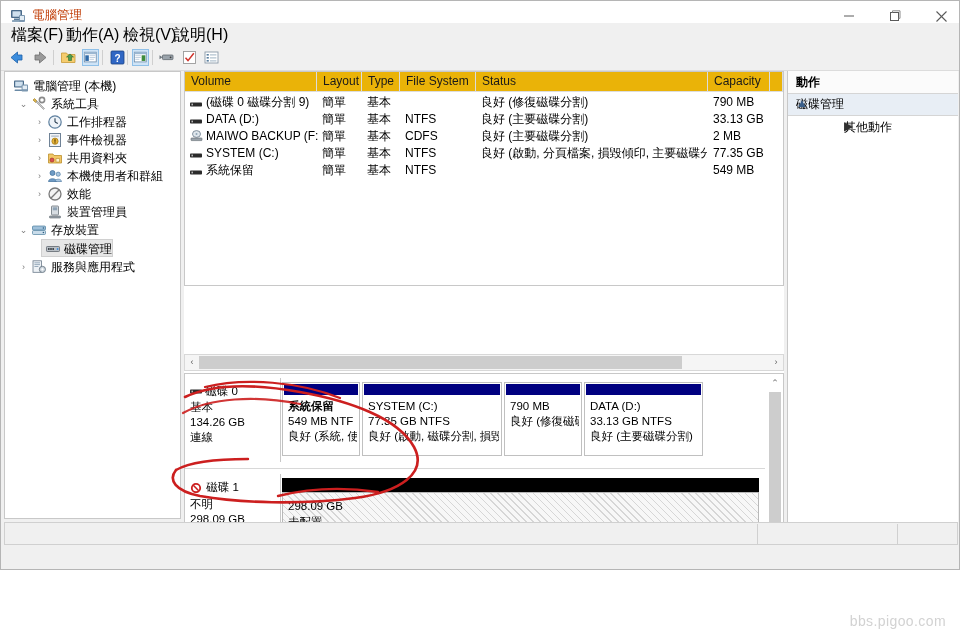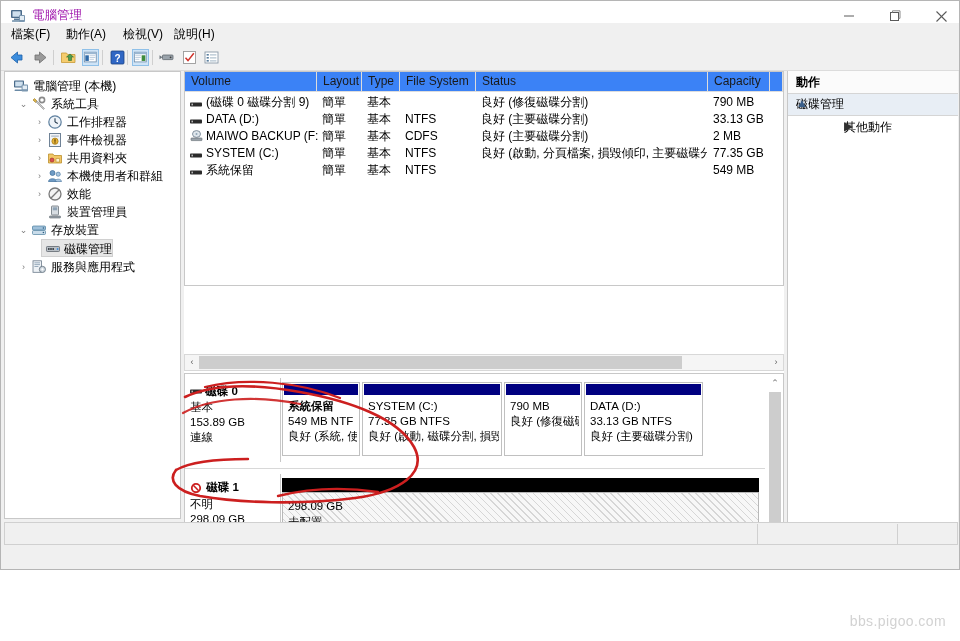--- a/index.html
+++ b/index.html
@@ -20,38 +20,38 @@
   
   #titlebar{
     position:absolute;left:0;top:0;width:958px;height:30px;
     background:#ffffff;
   }
   #title-icon{
     position:absolute;left:9px;top:7px;width:16px;height:16px;
   }
   #title-text{
     position:absolute;left:31px;top:6px;
-    font-size:12.5px;color:#a21caf;line-height:16px;
+    font-size:12.5px;color:#c2410c;line-height:16px;
   }
   .wbtn{
     position:absolute;top:0;width:46px;height:30px;
     display:flex;align-items:center;justify-content:center;
     color:#5a5a5a;
   }
   #btn-min{left:825px;}
   #btn-max{left:871px;}
   #btn-close{left:917px;}
   
   #menubar{
     position:absolute;left:0;top:22px;width:958px;height:22px;
     background:#f0f0f0;
   }
   .menu-item{
     position:absolute;top:3px;height:17px;line-height:17px;
-    font-size:12px;color:#000;padding:0 5px;
+    font-size:16px;color:#000;padding:0 5px;
   }
   
   #toolbar{
     position:absolute;left:0;top:44px;width:958px;height:25px;
     background:#f0f0f0;
     border-bottom:1px solid #dcdcdc;
   }
   .tbicon{position:absolute;top:4px;width:17px;height:17px;}
   .tbsep{position:absolute;top:5px;width:1px;height:15px;background:#cfcfcf;}
   
@@ -77,21 +77,21 @@
   .ticon{position:absolute;width:16px;height:16px;top:1px;}
   .tlabel{position:absolute;top:0;line-height:18px;}
   .tsel{background:#e6e6e6;border:1px solid #d0d0d0;box-sizing:border-box;}
   
   #vol-table{
     position:absolute;left:0;top:0;width:600px;height:215px;
     border:1px solid #c8c8c8;box-sizing:border-box;background:#fff;
   }
   #vol-head{
     position:absolute;left:0;top:0;width:598px;height:19px;
-    background:#3b82f6;border-bottom:1px solid #ddd;
+    background:#eab308;border-bottom:1px solid #ddd;
   }
   .vh{
     position:absolute;top:0;height:19px;line-height:19px;
     font-size:12px;color:#1a1a1a;padding-left:6px;
     border-right:1px solid #dcdcdc;box-sizing:border-box;
     overflow:hidden;white-space:nowrap;
   }
   .vrow{position:absolute;left:0;height:17px;width:598px;}
   .vc{position:absolute;top:0;height:17px;line-height:17px;font-size:12px;
       white-space:nowrap;overflow:hidden;}
@@ -108,21 +108,21 @@
   #gpane{
     position:absolute;left:0;top:302px;width:600px;height:217px;
     border:1px solid #c8c8c8;box-sizing:border-box;background:#fff;overflow:hidden;
   }
   .disk-row{position:absolute;left:0;width:580px;}
   .disk-info{
     position:absolute;left:0;top:0;width:96px;height:100%;
     border-right:1px solid #c8c8c8;box-sizing:border-box;padding:6px 0 0 5px;
   }
   .disk-info div{font-size:11.5px;line-height:15px;white-space:nowrap;}
-  .disk-name{font-weight:bold;}
+  .disk-name{font-weight:normal;}
   .part-area{position:absolute;left:97px;top:0;right:0;height:100%;}
   .part{
     position:absolute;top:4px;
     border:1px solid #c0c0c0;box-sizing:border-box;background:#fff;
   }
   .part-bar{position:absolute;left:1px;top:1px;right:1px;height:11px;background:#000080;}
   .part-txt{position:absolute;left:5px;top:16px;right:2px;overflow:hidden;}
   .part-txt div{font-size:11.5px;line-height:15px;white-space:nowrap;}
   .unalloc-bar{position:absolute;left:0;top:2px;right:0;height:14px;background:#000;}
   .unalloc-body{
@@ -530,21 +530,21 @@
           <div>
             <span style="display:inline-block;vertical-align:-1px;">
               <svg width="12" height="9" viewBox="0 0 12 9">
                   <rect x="0" y="2.5" width="12" height="4" rx=".8" fill="#2b2b2b"></rect>
                   <rect x="1.5" y="3.6" width="1.4" height="1.8" fill="#c8c8c8"></rect>
                 </svg>
             </span>
             <span class="disk-name">磁碟 0</span>
           </div>
           <div>基本</div>
-          <div>153.89 GB</div>
+          <div>134.26 GB</div>
           <div>連線</div>
         </div>
         <div class="part-area">
           <div class="part" style="left:0px;width:78px;height:74px">
             <div class="part-bar"></div>
             <div class="part-txt">
               <div style="font-weight:bold">系統保留</div>
               <div>549 MB NTF</div>
               <div>良好 (系統, 使</div>
             </div>

